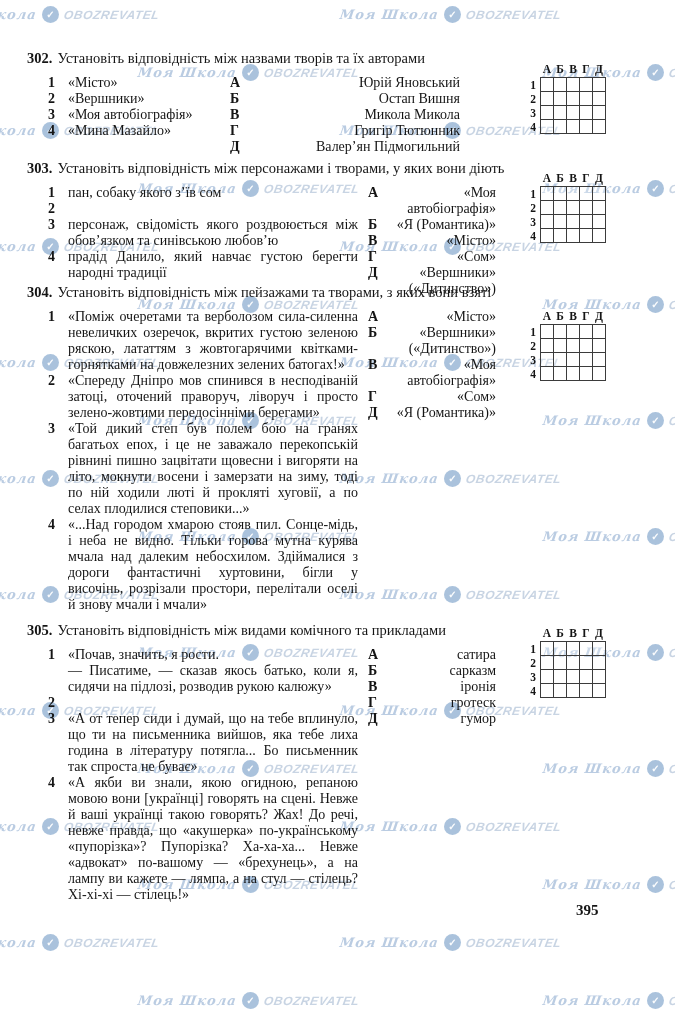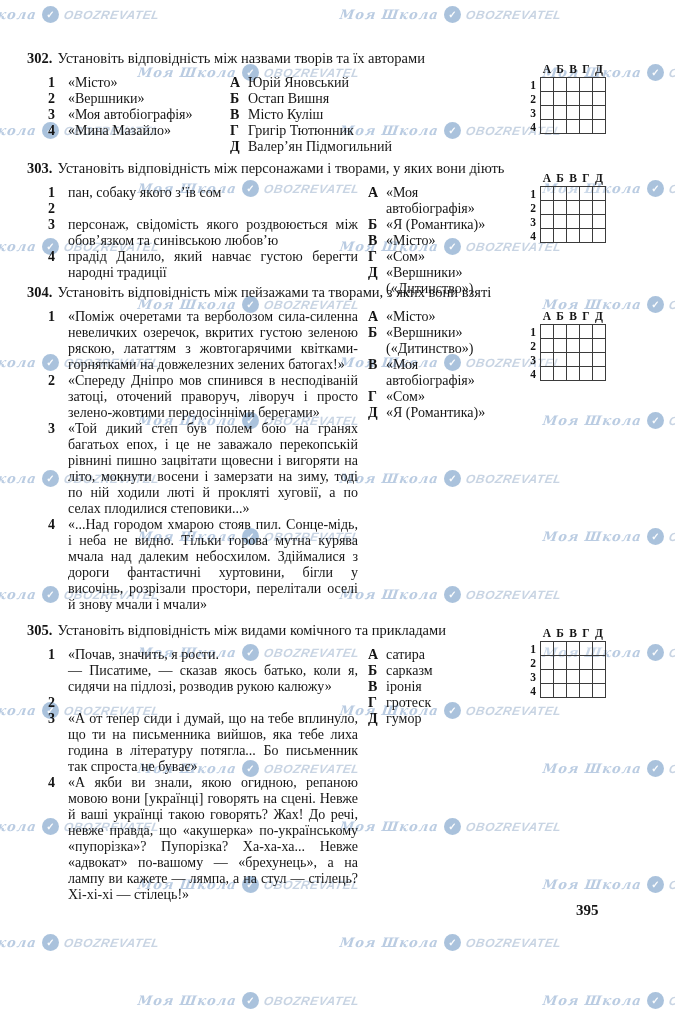--- a/index.html
+++ b/index.html
@@ -32,21 +32,21 @@
   .item{display:flex;padding-left:21px;}
   .inum{flex:0 0 20px;font-weight:bold;}
   .itext{white-space:pre-line;}
   .q-wide .itext{width:290px;text-align:justify;}
   .q-narrow .itext{width:170px;}
   .opts{position:absolute;top:0;width:128px;}
   .q-wide .opts{left:341px;}
   .q-narrow .opts{left:203px;width:230px;}
   .opt{display:flex;}
   .olet{flex:0 0 18px;font-weight:bold;}
-  .otext{flex:1;}
+  .otext{flex:1;text-align:right;}
   
   .agrid{position:absolute;left:523px;z-index:1;}
   .agrid table{border-collapse:collapse;}
   .agrid th{
     border:none;font-family:"Liberation Serif",serif;font-size:11.5px;font-weight:bold;
     padding:0 0 2px 0;text-align:center;line-height:11px;
   }
   .agrid td.cell{width:12px;height:13px;padding:0;border:1.5px solid #3b3b3b;background:rgba(255,255,255,0.25);}
   .agrid td.rlabel{
     border:none;width:13px;font-size:11.5px;font-weight:bold;text-align:right;
@@ -271,21 +271,21 @@
         <div class="opt">
             <span class="olet">А</span>
             <div class="otext">Юрій Яновський</div>
           </div>
         <div class="opt">
             <span class="olet">Б</span>
             <div class="otext">Остап Вишня</div>
           </div>
         <div class="opt">
             <span class="olet">В</span>
-            <div class="otext">Місто Куліш</div>
+            <div class="otext">Микола Микола</div>
           </div>
         <div class="opt">
             <span class="olet">Г</span>
             <div class="otext">Григір Тютюнник</div>
           </div>
         <div class="opt">
             <span class="olet">Д</span>
             <div class="otext">Валер’ян Підмогильний</div>
           </div>
       </div>

